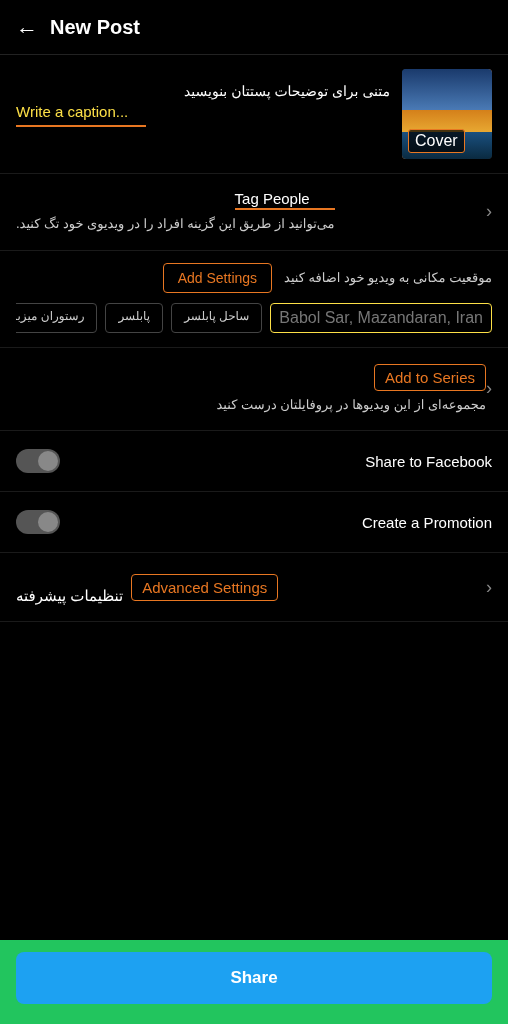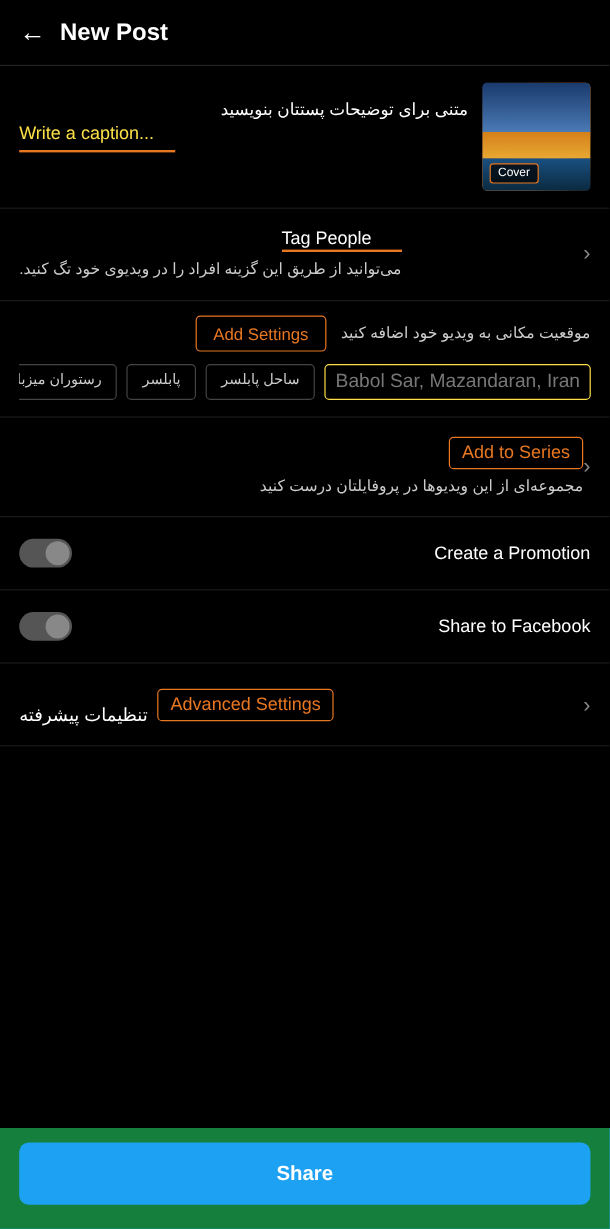--- a/index.html
+++ b/index.html
@@ -91,21 +91,21 @@
       flex-shrink: 0;
     }
 
     .cover-badge {
       position: absolute;
       bottom: 6px;
       left: 6px;
       background: rgba(0,0,0,0.7);
       border: 1px solid #e87722;
       color: #fff;
-      font-size: 10px;
+      font-size: 16px;
       padding: 2px 6px;
       border-radius: 3px;
     }
 
     
     .tag-section {
       display: flex;
       flex-direction: row-reverse;
       align-items: center;
       justify-content: space-between;
@@ -304,21 +304,21 @@
       direction: rtl;
       margin-top: 18px;
     }
 
     
     .bottom-bar {
       position: fixed;
       bottom: 0;
       left: 0;
       width: 508px;
-      background: #15803d;
+      background: #22c55e;
       padding: 12px 16px 20px;
     }
 
     .share-btn {
       width: 100%;
       background: #1da1f2;
       color: #fff;
       border: none;
       border-radius: 8px;
       padding: 16px;
@@ -411,28 +411,28 @@
       <span class="series-label">Add to Series</span>
       <span class="series-desc-fa">مجموعه‌ای از این ویدیوها
 در پروفایلتان درست کنید</span>
     </div>
   </div>
 
   <div class="toggle-row">
     <div class="toggle-switch">
       <div class="knob"></div>
     </div>
-    <span class="toggle-label">Create a Promotion</span>
+    <span class="toggle-label">Share to Facebook</span>
   </div>
 
   <div class="toggle-row">
     <div class="toggle-switch">
       <div class="knob"></div>
     </div>
-    <span class="toggle-label">Share to Facebook</span>
+    <span class="toggle-label">Create a Promotion</span>
   </div>
 
   <div class="advanced-section">
     <span class="chevron">›</span>
     <div class="advanced-right">
       <span class="advanced-desc-fa">تنظیمات پیشرفته</span>
       <span class="advanced-label">Advanced Settings</span>
     </div>
   </div>
 

